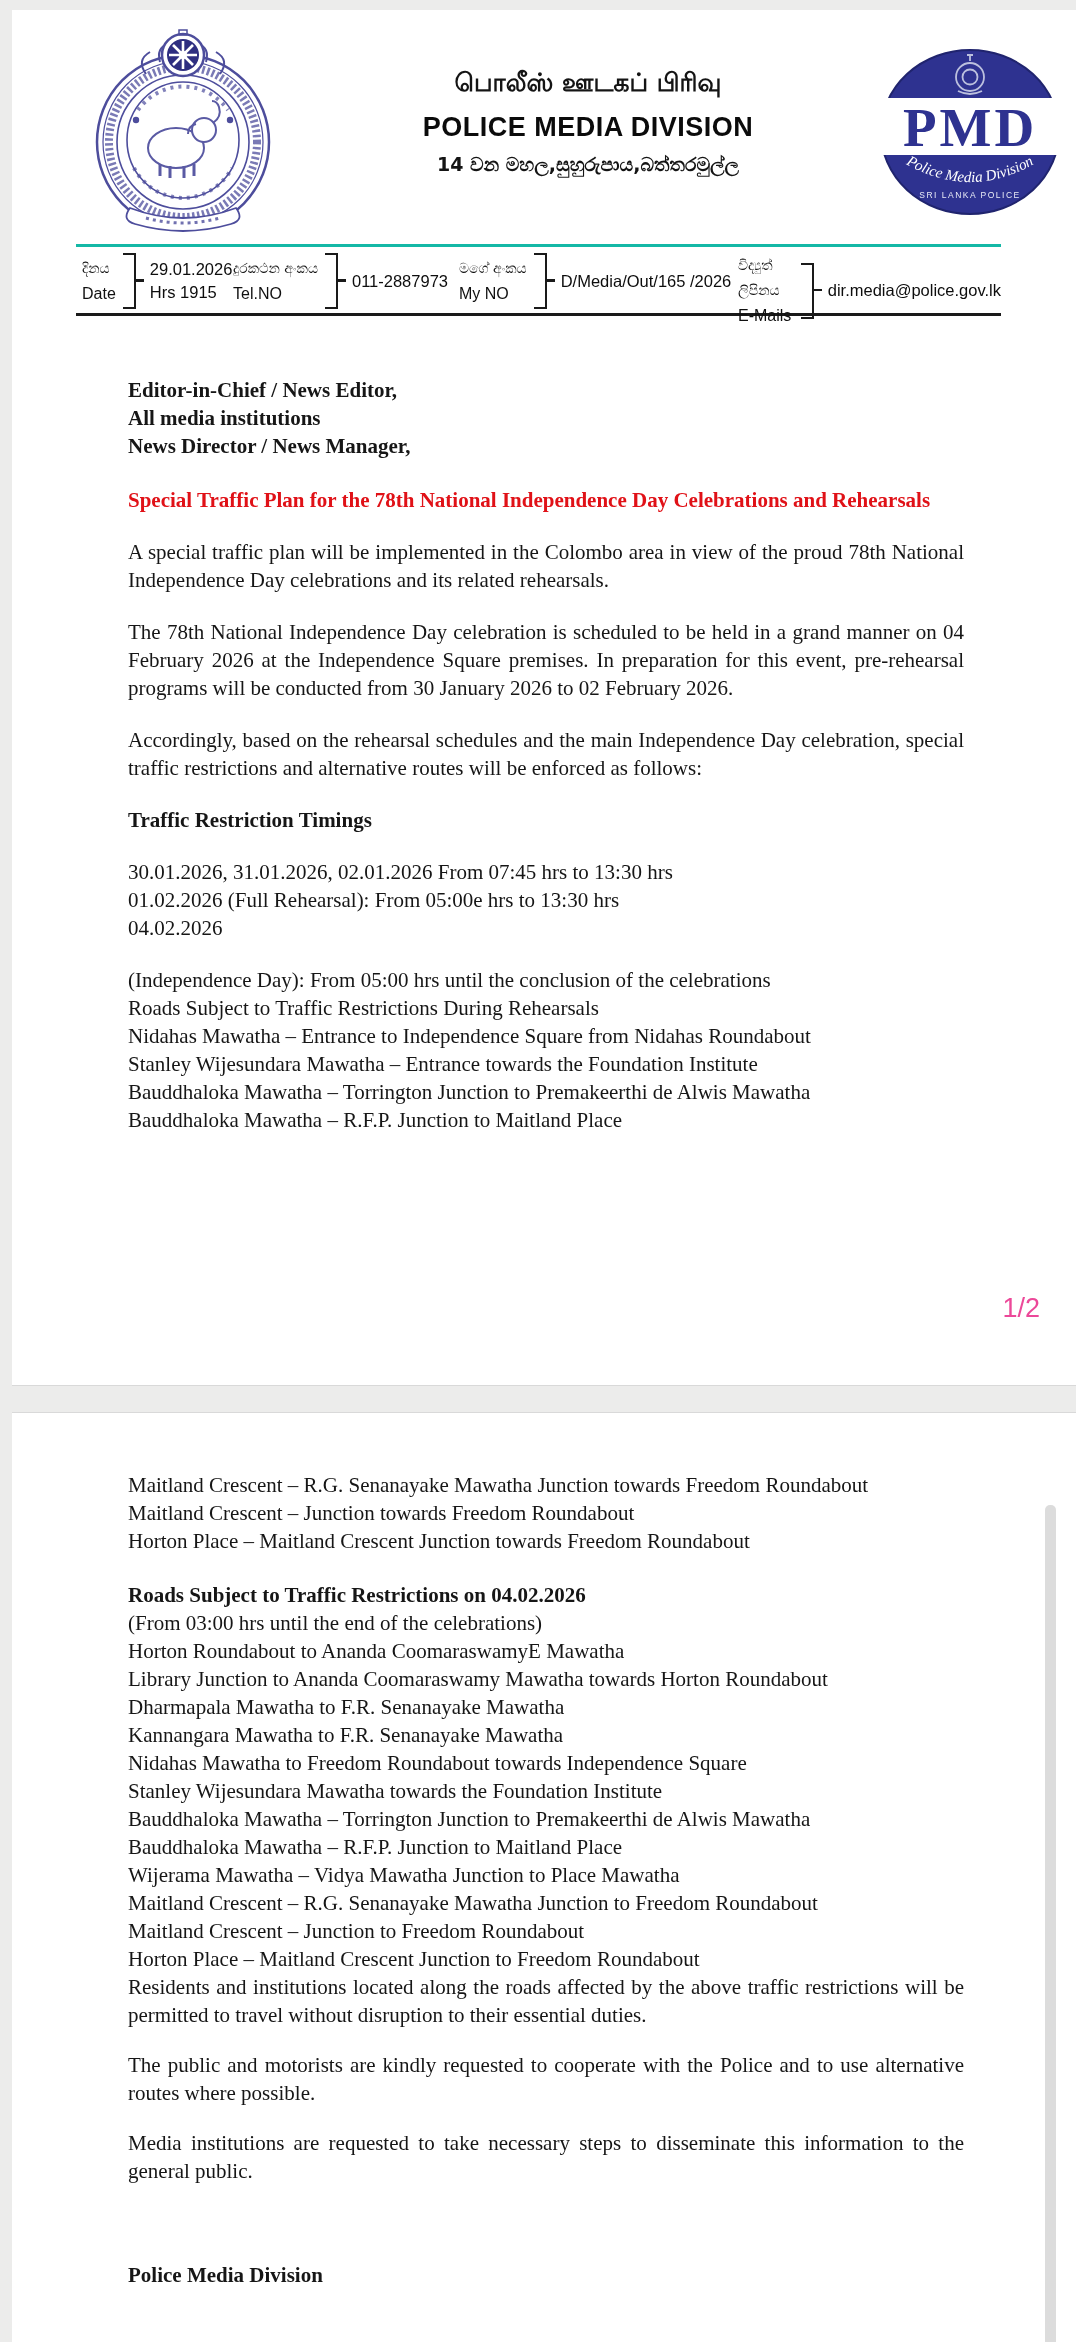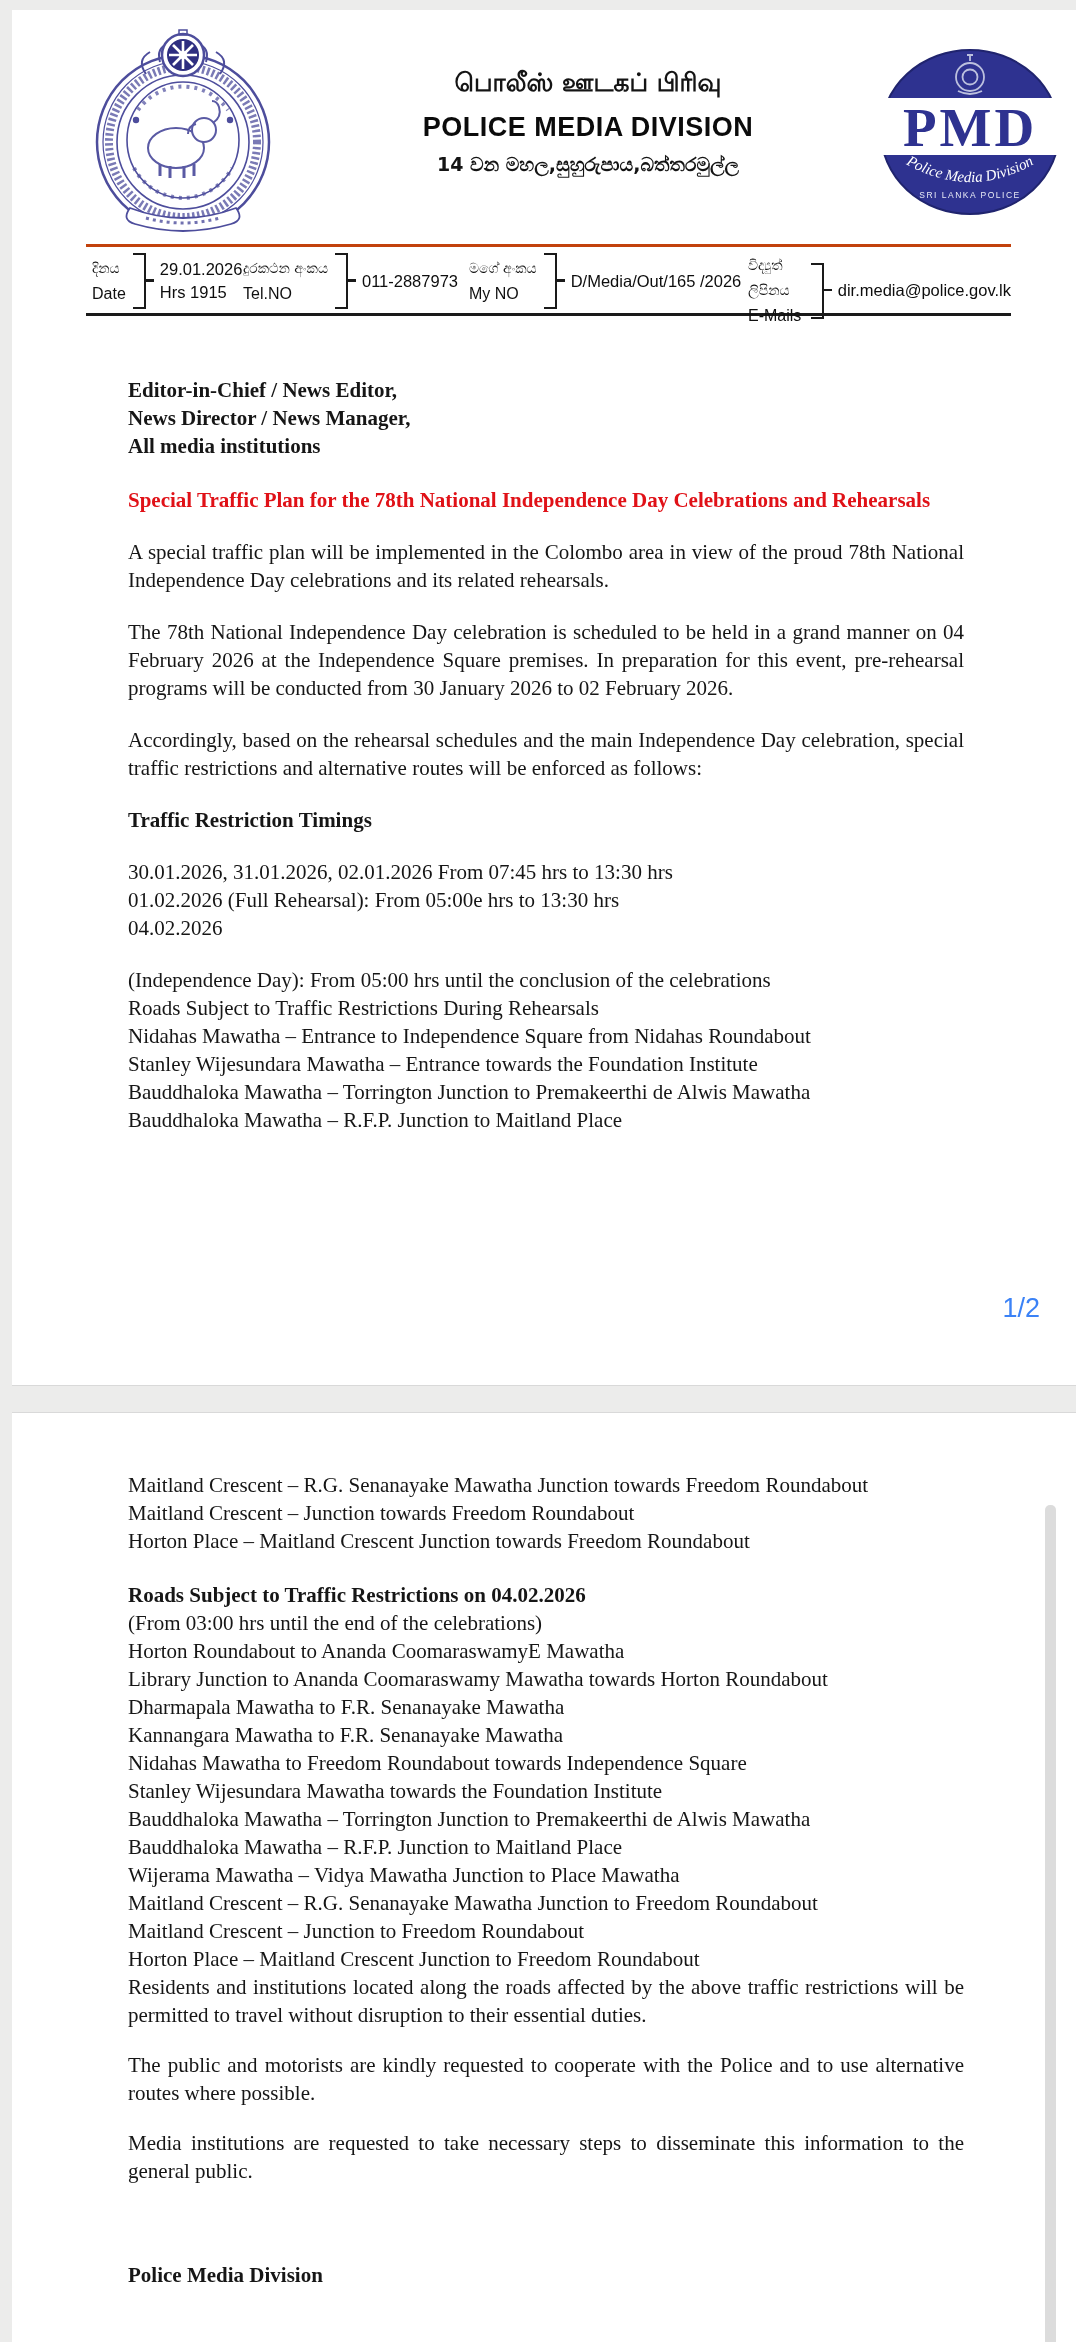--- a/index.html
+++ b/index.html
@@ -16,22 +16,22 @@
   .crest-wrap{flex:none;width:230px;height:210px;margin-top:4px;}
   .lh-center{flex:1;text-align:center;padding-top:26px;min-width:0;}
   .lh-si{font-size:33px;font-weight:bold;color:#0b0b0b;font-family:"DejaVu Sans",sans-serif;letter-spacing:1px;}
   .lh-ta{font-size:25px;font-weight:bold;margin-top:18px;font-family:"DejaVu Sans",sans-serif;}
   .lh-en{font-size:27px;font-weight:bold;margin-top:12px;font-family:"Liberation Sans",sans-serif;letter-spacing:.5px;color:#0b0b0b;}
   .lh-ad{font-size:19px;font-weight:bold;margin-top:10px;font-family:"DejaVu Sans",sans-serif;}
   .pmd-wrap{flex:none;width:184px;height:172px;margin-top:22px;}
 
   
   .infobar{
-    position:absolute;top:234px;left:74px;width:925px;height:66px;
-    border-top:3px solid #c2410c;border-bottom:3px solid #1a1a1a;
+    position:absolute;top:234px;left:64px;width:925px;height:66px;
+    border-top:3px solid #14b8a6;border-bottom:3px solid #1a1a1a;
     font-family:"Liberation Sans",sans-serif;
   }
   .info-field{position:absolute;top:6px;display:flex;align-items:center;}
   .info-field:nth-child(1){left:6px;}
   .info-field:nth-child(2){left:157px;}
   .info-field:nth-child(3){left:383px;}
   .info-field:nth-child(4){left:662px;}
   .if-label{font-size:15px;line-height:25px;color:#101010;text-align:left;}
   .if-label .si{font-family:"DejaVu Sans",sans-serif;font-size:14px;display:block;}
   .if-label .en{font-size:16px;display:block;}
@@ -54,21 +54,21 @@
   .lines{margin:0;}
   .gap-after{margin-bottom:26px;}
   .heading-block{margin:0;}
   .residents{margin:0 0 22px 0;}
   .public-note{margin:0 0 22px 0;}
   .media-note{margin:0 0 76px 0;}
   .signature{font-weight:bold;}
 
   .page-num{
     position:absolute;top:1283px;right:36px;
-    font-family:"Liberation Sans",sans-serif;font-size:27px;color:#3b82f6;
+    font-family:"Liberation Sans",sans-serif;font-size:27px;color:#ec4899;
   }
 
   .scroll-thumb{
     position:absolute;left:1045px;top:1505px;width:11px;height:837px;
     background:#dcdcdc;border-radius:5px 5px 0 0;
   }
 </style>
 </head>
 <body>
 
@@ -186,22 +186,22 @@
       <div class="if-value">
         <div>dir.media@police.gov.lk</div>
 
       </div>
     </div>
     </div>
 
   <div class="content" id="content1">
     <div class="recipients">
         <div>Editor-in-Chief / News Editor,</div>
+        <div>All media institutions</div>
         <div>News Director / News Manager,</div>
-        <div>All media institutions</div>
       </div>
 
     <div class="subject just">Special Traffic Plan for the 78th National Independence Day Celebrations and Rehearsals</div>
 
     <div class="para just">A special traffic plan will be implemented in the Colombo area in view of the proud 78th National Independence Day celebrations and its related rehearsals.</div>
     <div class="para just">The 78th National Independence Day celebration is scheduled to be held in a grand manner on 04 February 2026 at the Independence Square premises. In preparation for this event, pre-rehearsal programs will be conducted from 30 January 2026 to 02 February 2026.</div>
     <div class="para just">Accordingly, based on the rehearsal schedules and the main Independence Day celebration, special traffic restrictions and alternative routes will be enforced as follows:</div>
 
     <div class="timings-heading">Traffic Restriction Timings</div>
 

